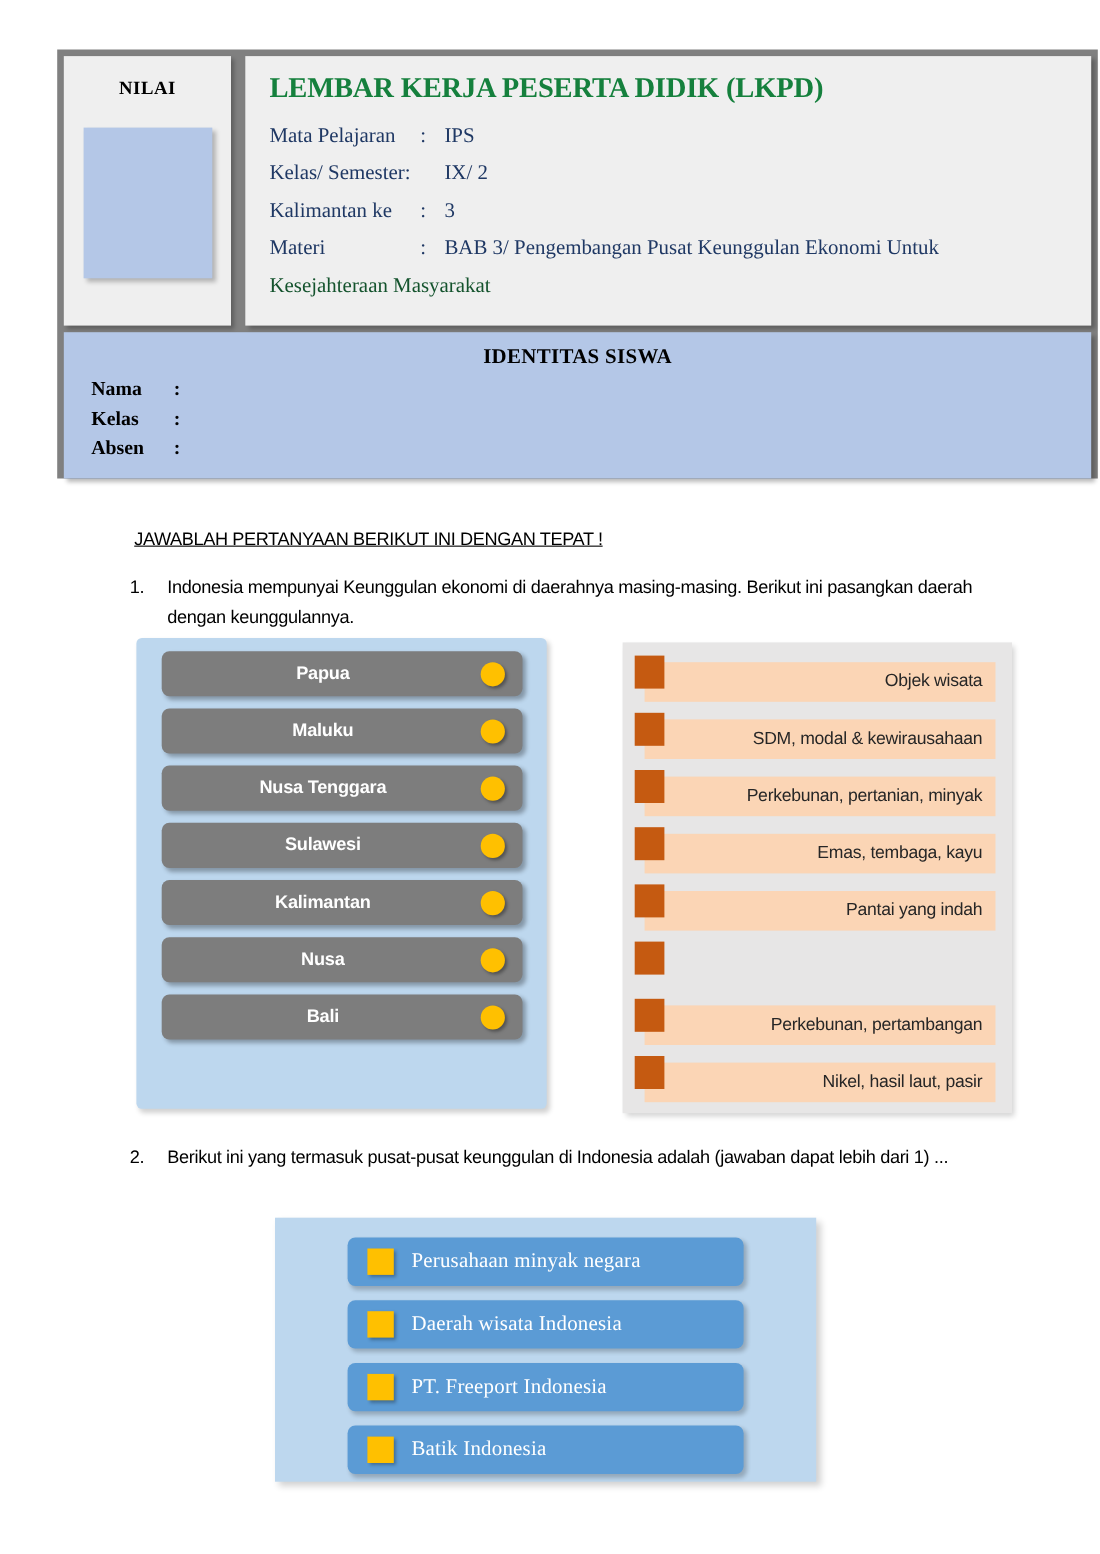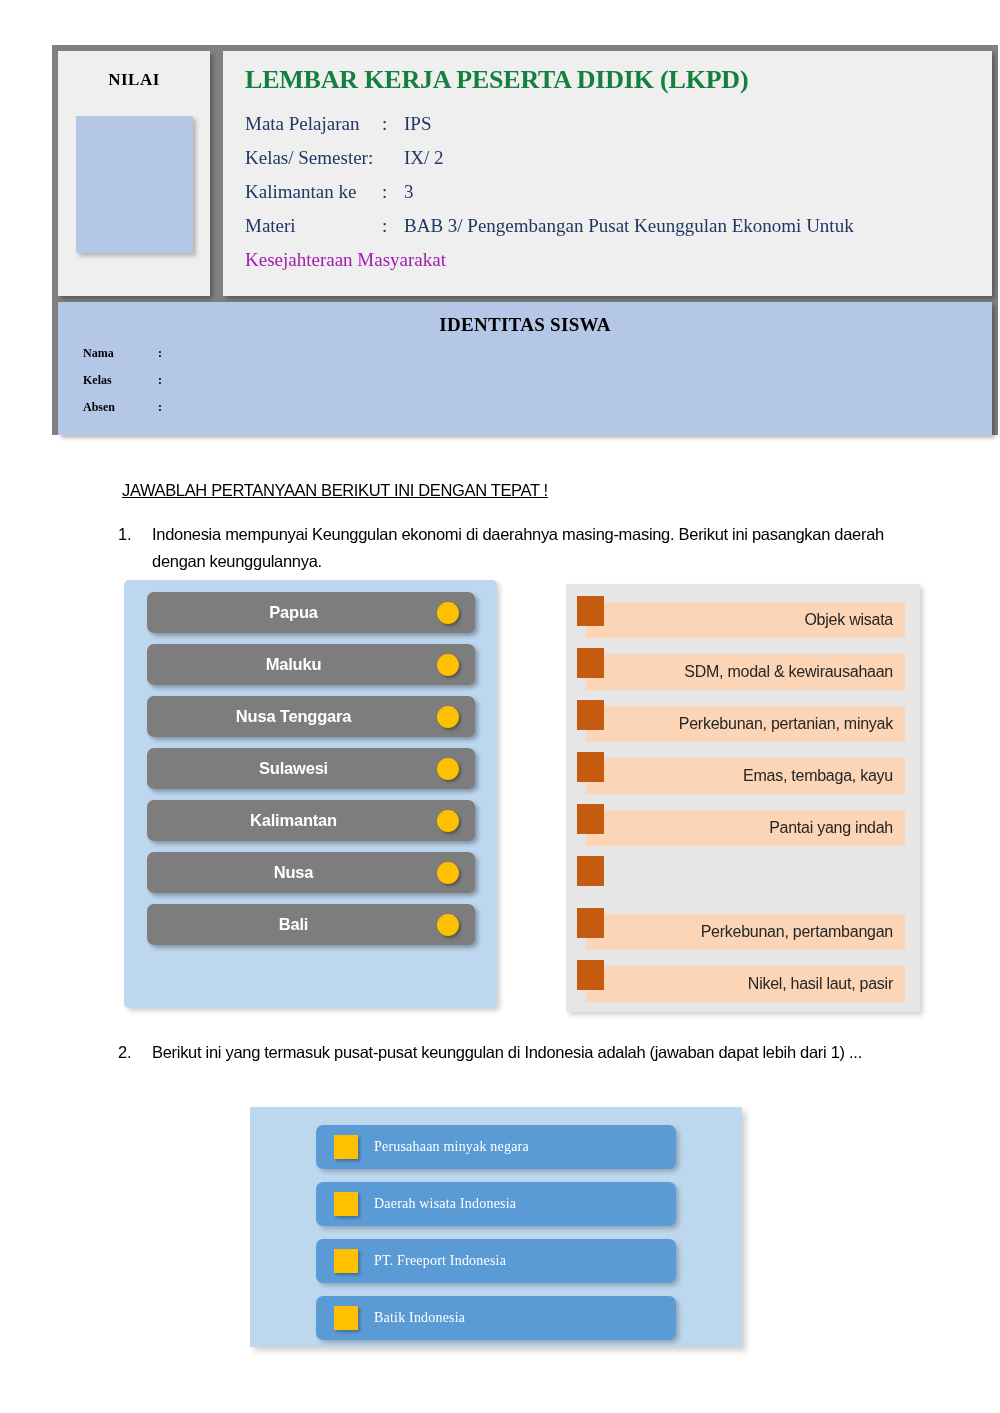--- a/index.html
+++ b/index.html
@@ -85,21 +85,21 @@
   .meta-row.r1 .meta-colon { width: 22px; }
   .meta-row.r2 .meta-label { width: 159px; }
   .meta-row.r2 .meta-colon { width: 0px; }
   .meta-row.r3 .meta-label { width: 137px; }
   .meta-row.r3 .meta-colon { width: 22px; }
   .meta-row.r4 .meta-label { width: 137px; }
   .meta-row.r4 .meta-colon { width: 22px; }
   .meta-cont {
     font-family: "Liberation Serif", serif;
     font-size: 19px;
-    color: #a21caf;
+    color: #14532d;
     line-height: 34px;
   }
 
   
   .identitas-box {
     margin-top: 6px;
     height: 133px;
     background: #b4c7e7;
     box-shadow: 3px 3px 4px rgba(0,0,0,0.28);
     position: relative;
@@ -114,21 +114,21 @@
     padding-top: 12px;
     letter-spacing: 0.3px;
   }
   .identitas-fields {
     padding-left: 25px;
     padding-top: 4px;
   }
   .id-field {
     font-family: "Liberation Serif", serif;
     font-weight: bold;
-    font-size: 12px;
+    font-size: 18px;
     color: #000000;
     line-height: 27px;
     white-space: nowrap;
   }
   .id-field .id-name { display: inline-block; width: 75px; }
   .id-field .id-colon { display: inline-block; }
 
   
   .instruction {
     position: absolute;
@@ -277,21 +277,21 @@
   .choice-sq {
     width: 24px;
     height: 24px;
     background: #ffc000;
     box-shadow: 2px 2px 3px rgba(0,0,0,0.30);
     flex-shrink: 0;
     margin-right: 16px;
   }
   .choice-label {
     font-family: "Liberation Serif", serif;
-    font-size: 14px;
+    font-size: 19px;
     color: #ffffff;
     letter-spacing: 0.2px;
     white-space: nowrap;
   }
 </style>
 </head>
 <body>
 
 <div class="header-frame">
 

